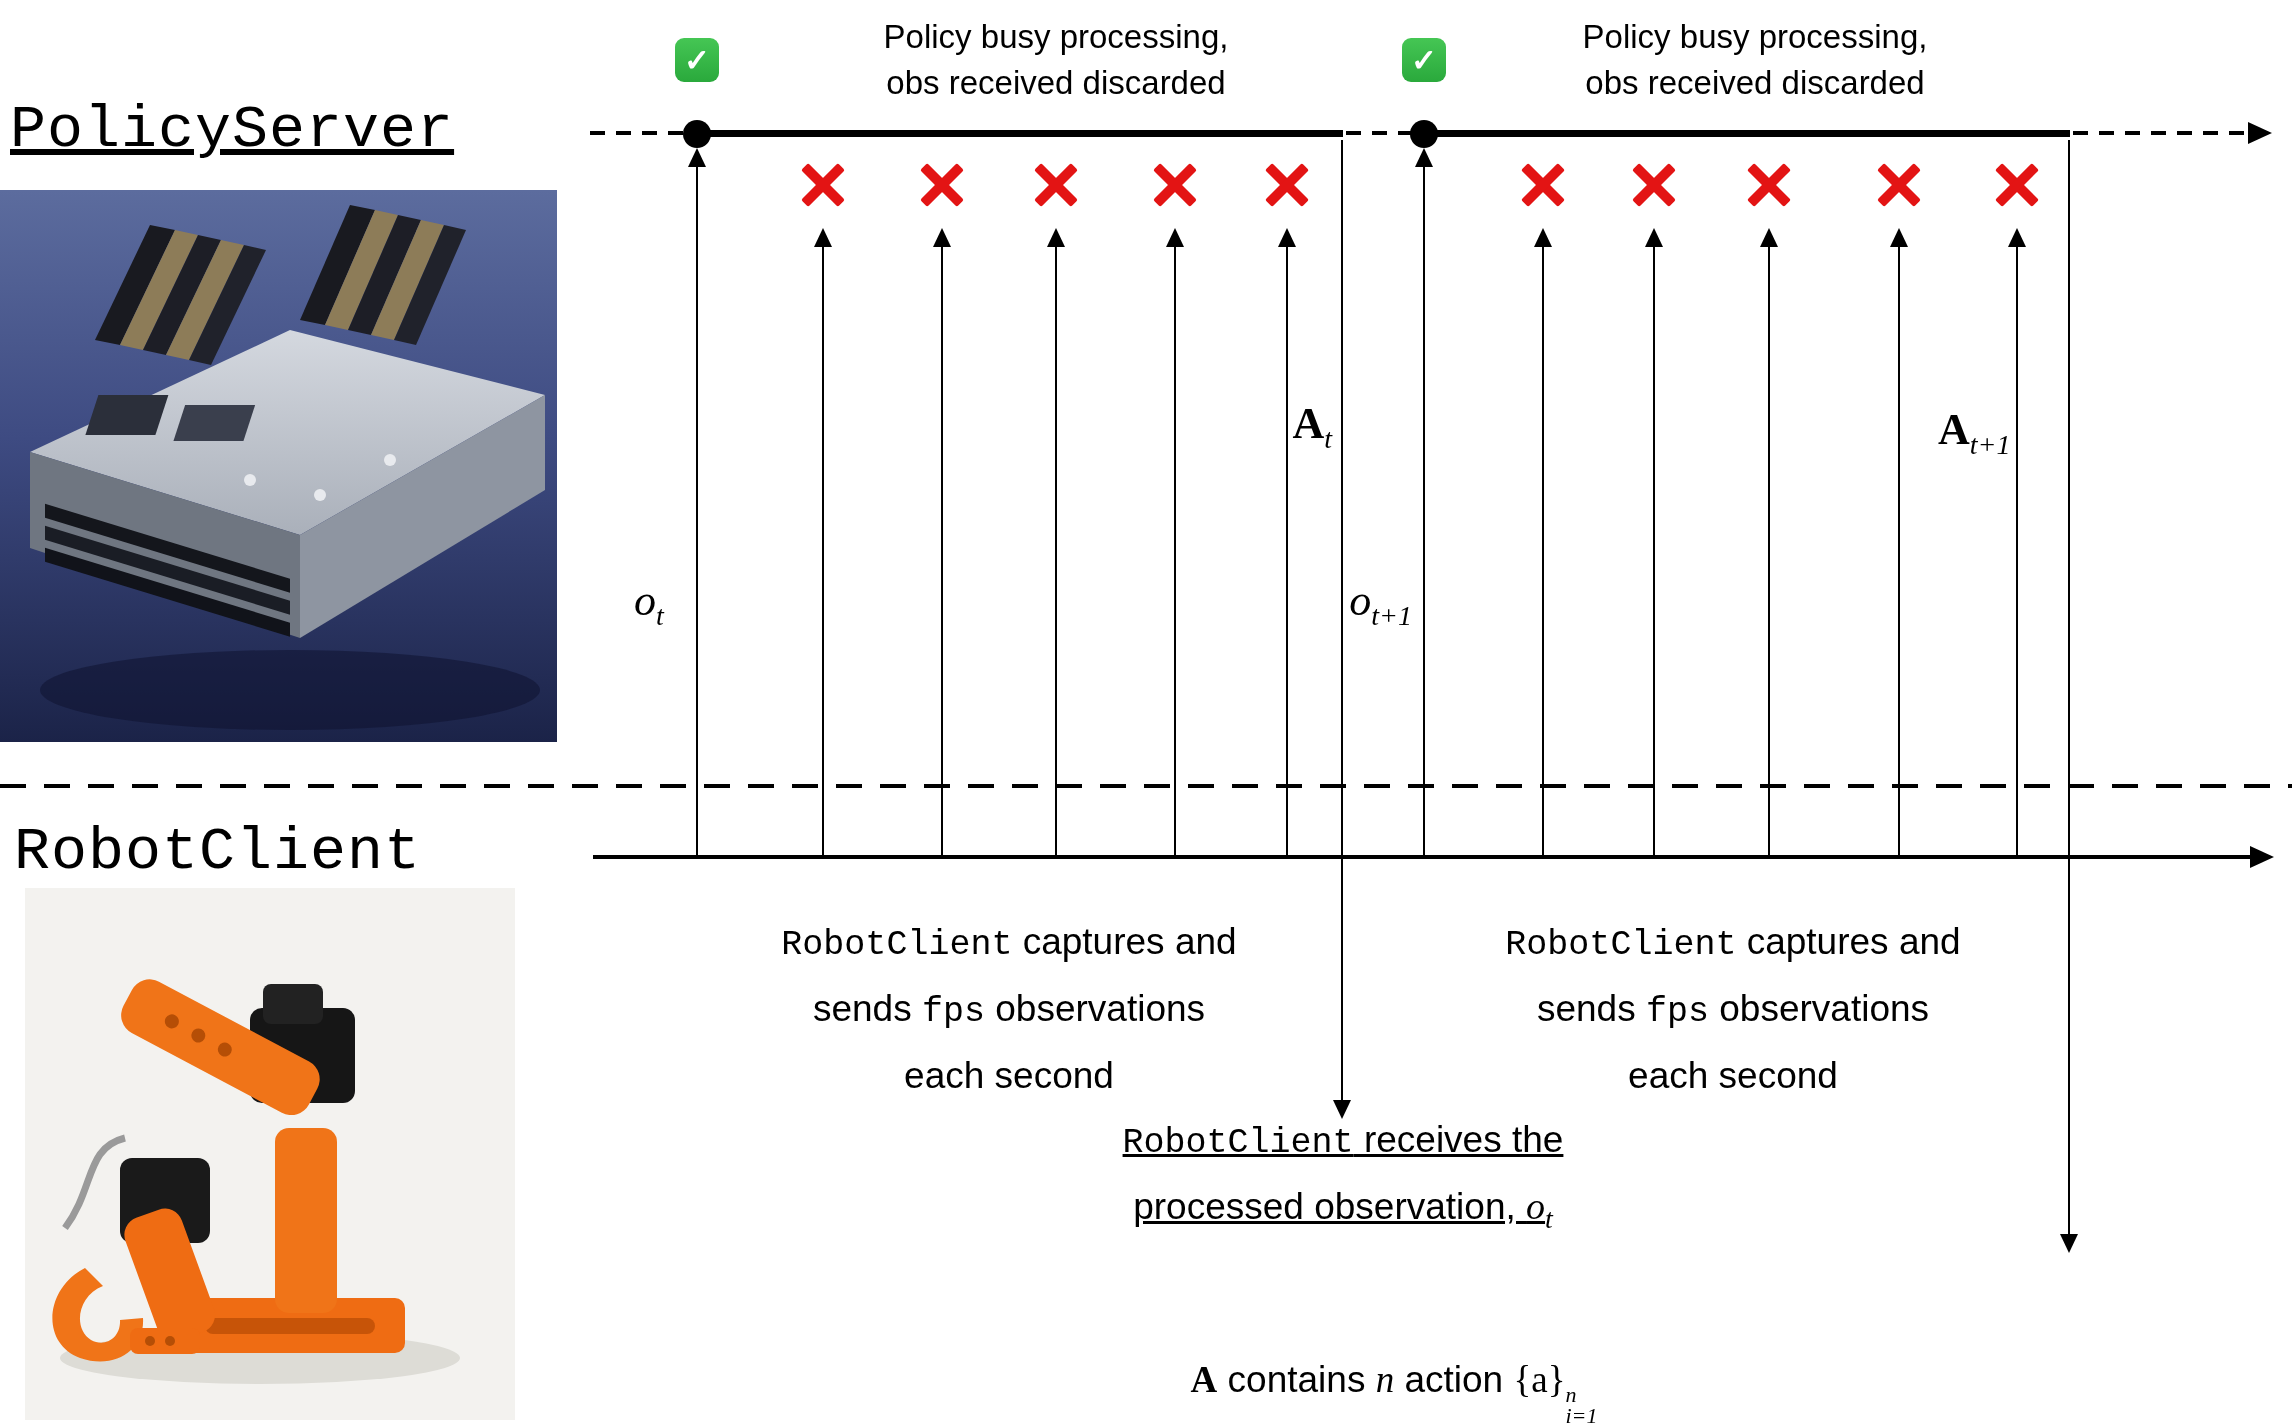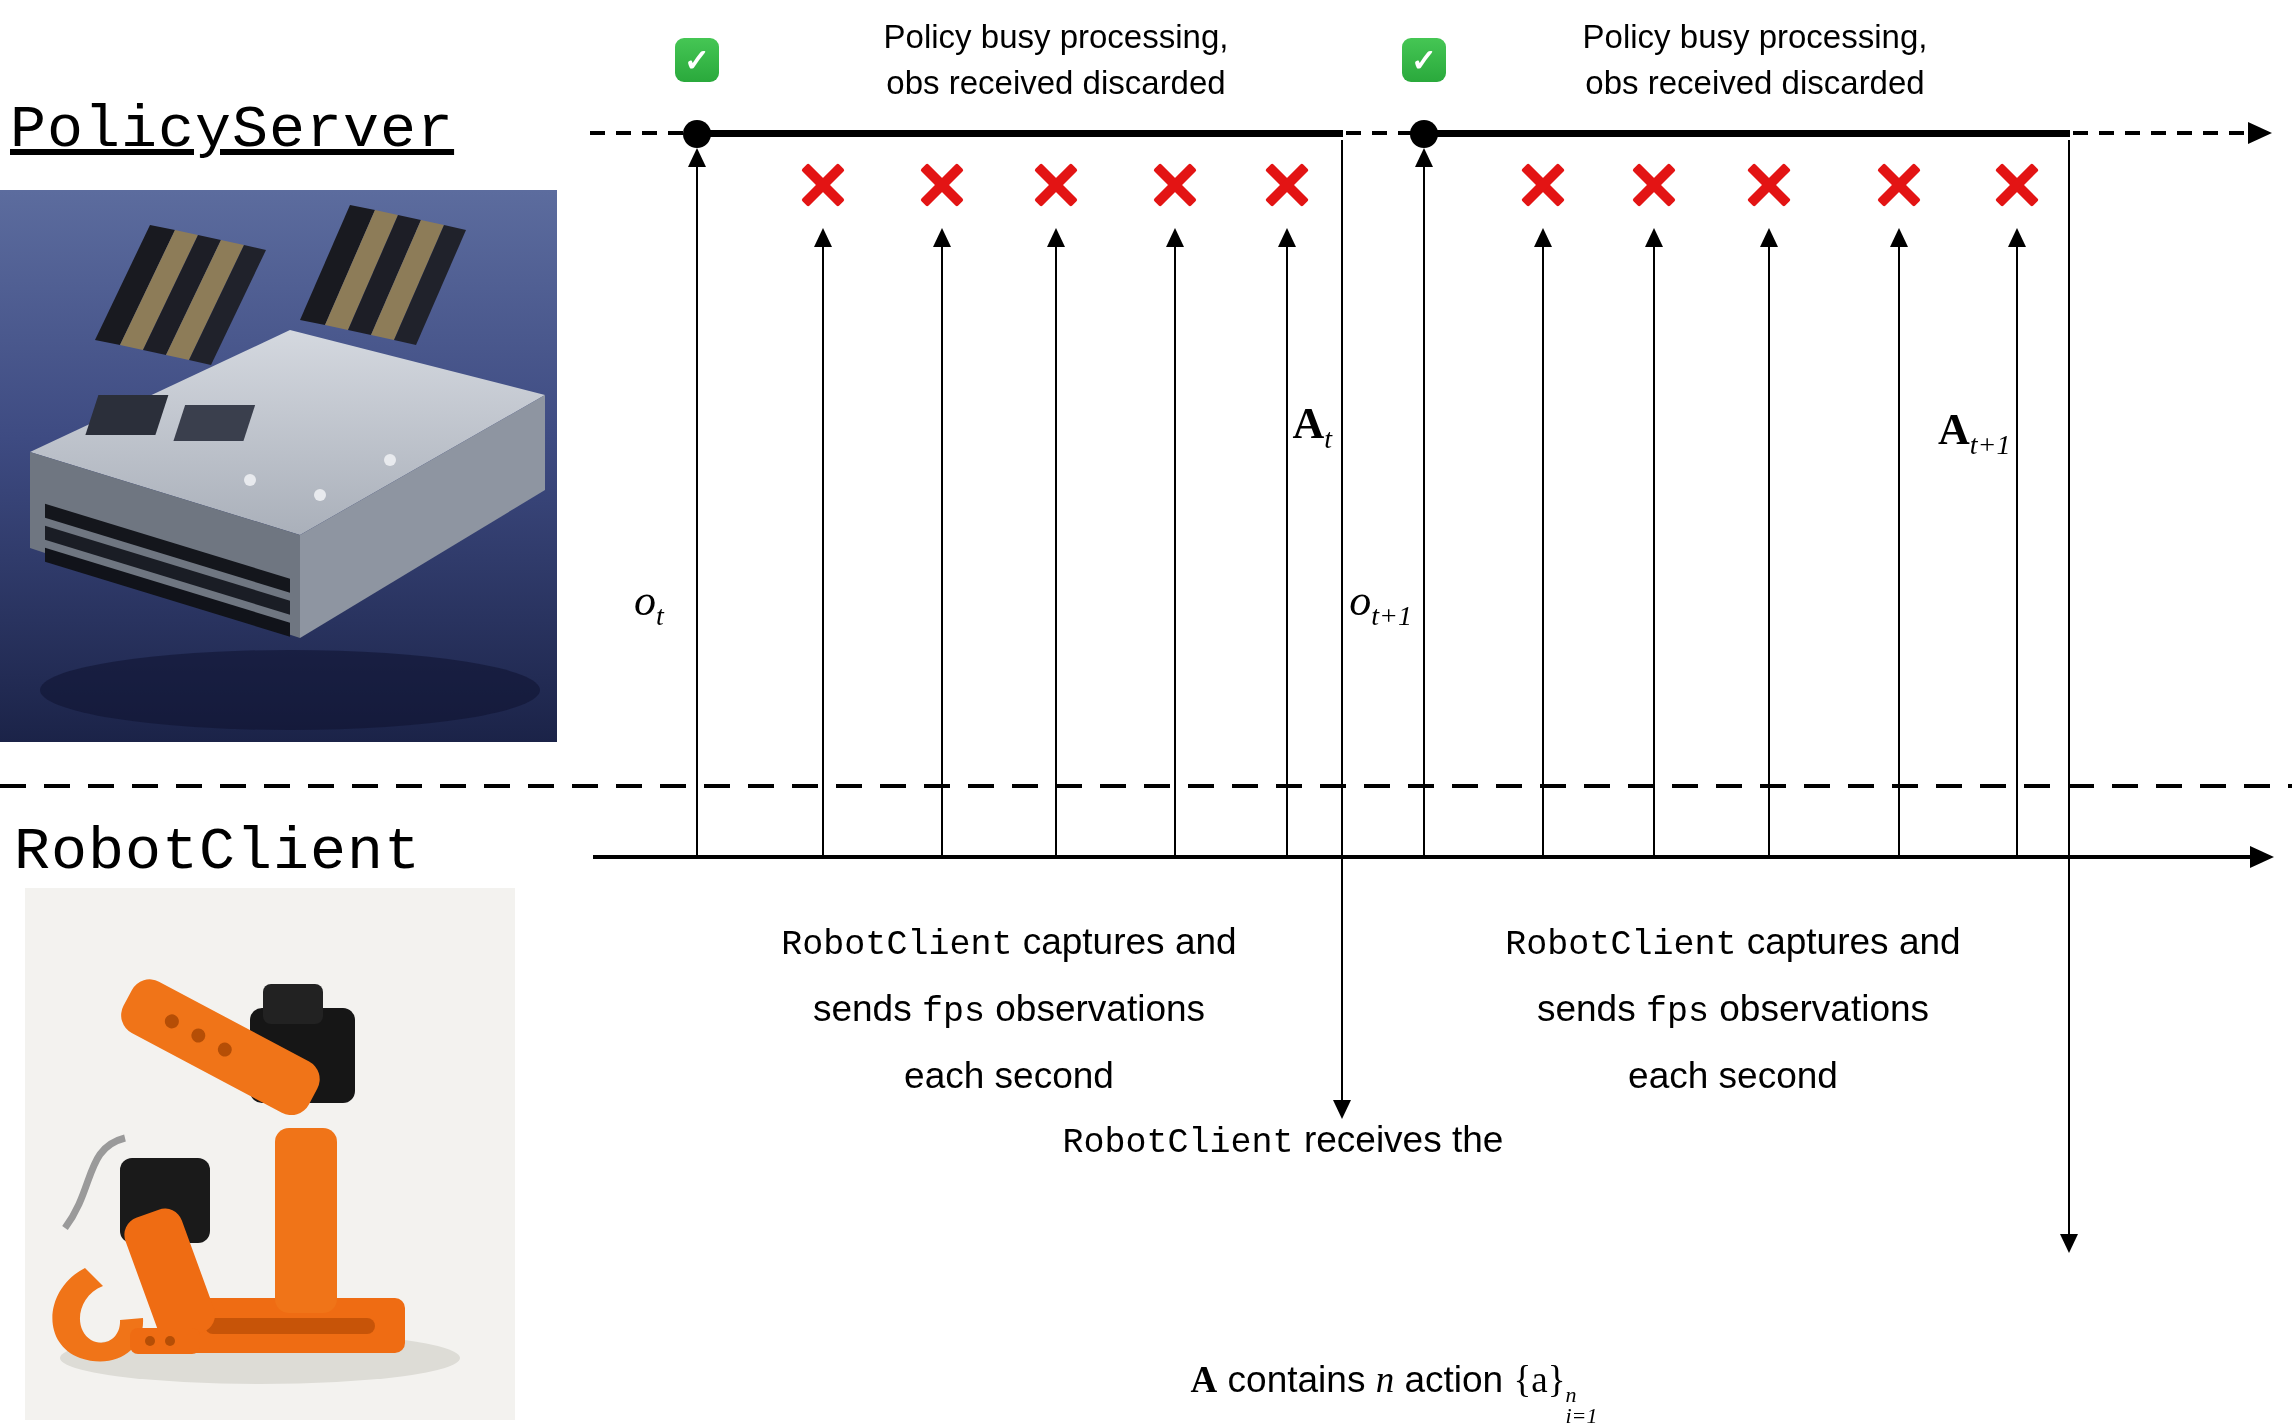--- a/index.html
+++ b/index.html
@@ -242,22 +242,23 @@
     <div><span class="code">RobotClient</span><span> captures and</span></div>
     <div><span>sends </span><span class="code">fps</span><span> observations</span></div>
     <div>each second</div>
   </div>
   <div class="abs note" style="left:1433px; top:910px;">
     <div><span class="code">RobotClient</span><span> captures and</span></div>
     <div><span>sends </span><span class="code">fps</span><span> observations</span></div>
     <div>each second</div>
   </div>
 
-  <div class="abs note" style="left:983px; top:1108px;">
+  <div class="abs note" style="left:1043px; top:1108px;text-decoration:underline;">
     <div><span class="code">RobotClient</span><span> receives the</span></div>
+    <div><span>processed observation, </span><span class="math" style="font-size:38px;"><i>o</i><sub>t</sub></span></div>
   </div>
 
   <div class="abs note formula" style="left:1094px; top:1348px;">
     <span class="bfA">A</span><span> contains </span><span class="it">n</span><span> action </span><span class="set">{a}</span><span class="supsub">
         <span>n</span>
         <span>i=1</span>
       </span>
   </div>
 
 </div>

